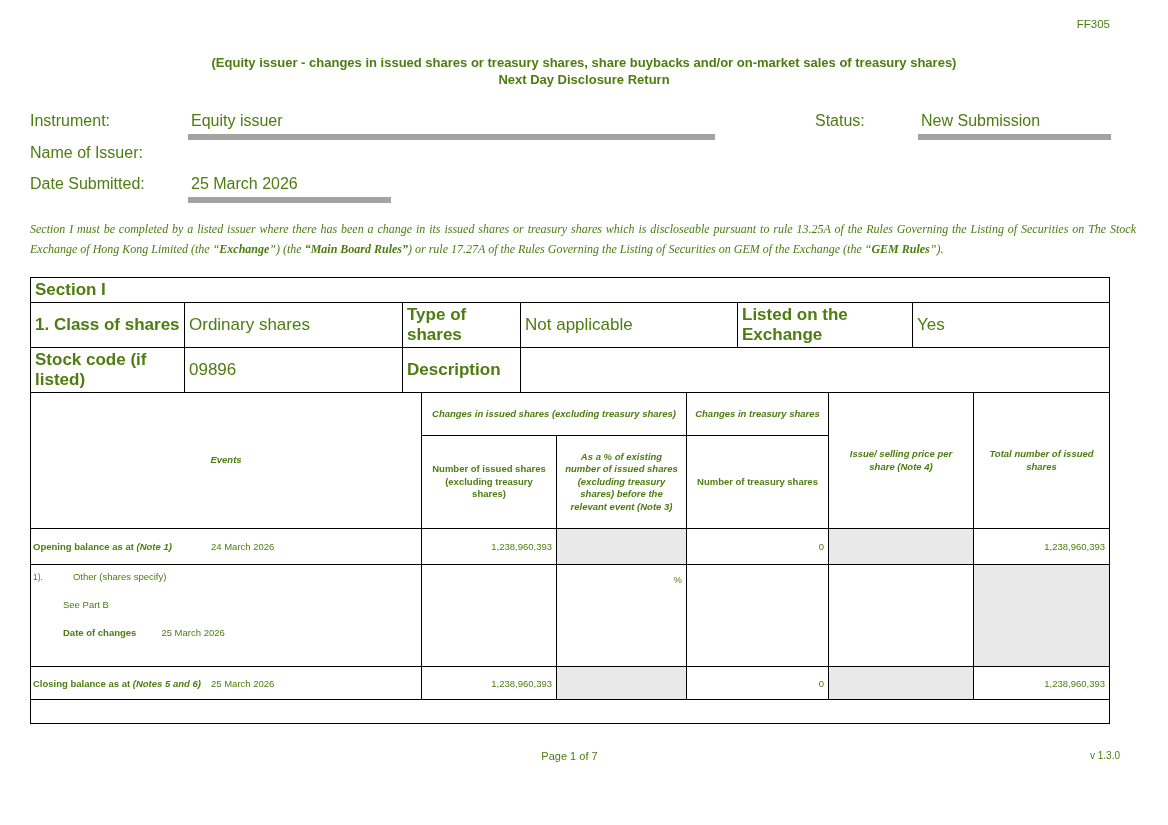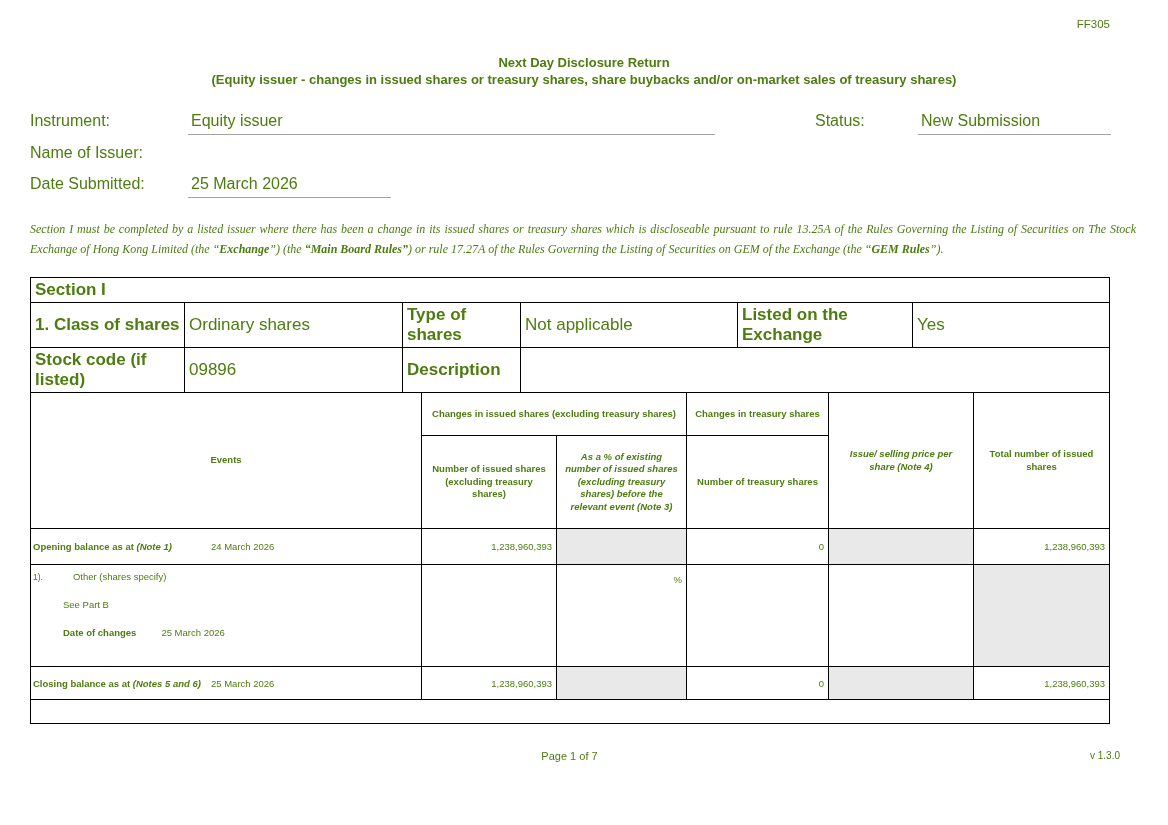--- a/index.html
+++ b/index.html
@@ -9,21 +9,21 @@
   }
   .form-code{position:absolute;top:18px;right:58px;font-size:11.5px;}
   .title{position:absolute;top:54px;left:0;width:100%;text-align:center;
     font-weight:bold;font-size:13px;line-height:17px;}
   
   .hdr-row{position:absolute;left:30px;width:1108px;height:24px;font-size:16px;}
   #row-instrument{top:108px;}
   #row-issuer{top:140px;}
   #row-date{top:171px;}
   .hdr-label{position:absolute;left:0;top:4px;}
-  .hdr-value{position:absolute;top:0;border-bottom:1px solid #a3a3a3;padding:4px 0 4px 3px;}
+  .hdr-value{position:absolute;top:0;border-bottom:6px solid #a3a3a3;padding:4px 0 4px 3px;}
   .vw-instrument{left:158px;width:524px;}
   .lbl-status{left:785px;}
   .vw-status{left:888px;width:190px;}
   .vw-issuer{left:158px;width:918px;}
   .vw-date{left:158px;width:200px;}
   
   .intro{position:absolute;top:219px;left:30px;width:1106px;font-size:12px;
     font-style:italic;line-height:20px;text-align:justify;font-family:Liberation Serif, serif;}
   .intro b{font-weight:bold;}
   
@@ -31,21 +31,21 @@
   table{border-collapse:collapse;table-layout:fixed;width:1079px;}
   td{border:1px solid #000;padding:2px 4px;overflow:hidden;}
   .sec1 td{font-size:17px;vertical-align:middle;}
   .sec1 .b{font-weight:bold;}
   .sec1 .rh1 td{height:20px;}
   .sec1 .rh2 td{height:22px;}
   .main{margin-top:-1px;}
   .main td{font-size:9.5px;}
   .hc{text-align:center;font-weight:bold;font-size:10.5px;vertical-align:middle;padding:2px 8px;line-height:12.5px;}
   .hi{font-style:italic;}
-  .h1 td{height:38px;}
+  .h1 td{height:38px;font-style:italic;}
   .h2 td{height:88px;}
   .shade{background:#e9e9e9;}
   .num{text-align:right;padding-right:4px;}
   .evt{padding-left:2px;}
   .evt-label{display:inline-block;min-width:178px;font-weight:bold;}
   .evt .i{font-style:italic;font-weight:bold;}
   .r-open td{height:31px;vertical-align:middle;}
   .r-close td{height:28px;vertical-align:middle;}
   .r-other td{height:90px;vertical-align:top;}
   .r-other .line1{margin-top:4px;}
@@ -62,22 +62,22 @@
   .footer-version{position:absolute;top:750px;right:48px;font-size:10px;}
 </style>
 </head>
 <body>
 
 <div class="page">
 
   <div class="form-code">FF305</div>
 
   <div class="title">
+    <div>(Equity issuer - changes in issued shares or treasury shares, share buybacks and/or on-market sales of treasury shares)</div>
     <div>Next Day Disclosure Return</div>
-    <div>(Equity issuer - changes in issued shares or treasury shares, share buybacks and/or on-market sales of treasury shares)</div>
   </div>
 
   <div class="hdr-row" id="row-instrument">
     <span class="hdr-label">Instrument:</span>
     <span class="hdr-value vw-instrument">Equity issuer</span>
     <span class="hdr-label lbl-status">Status:</span>
     <span class="hdr-value vw-status">New Submission</span>
   </div>
 
   <div class="hdr-row" id="row-issuer">

